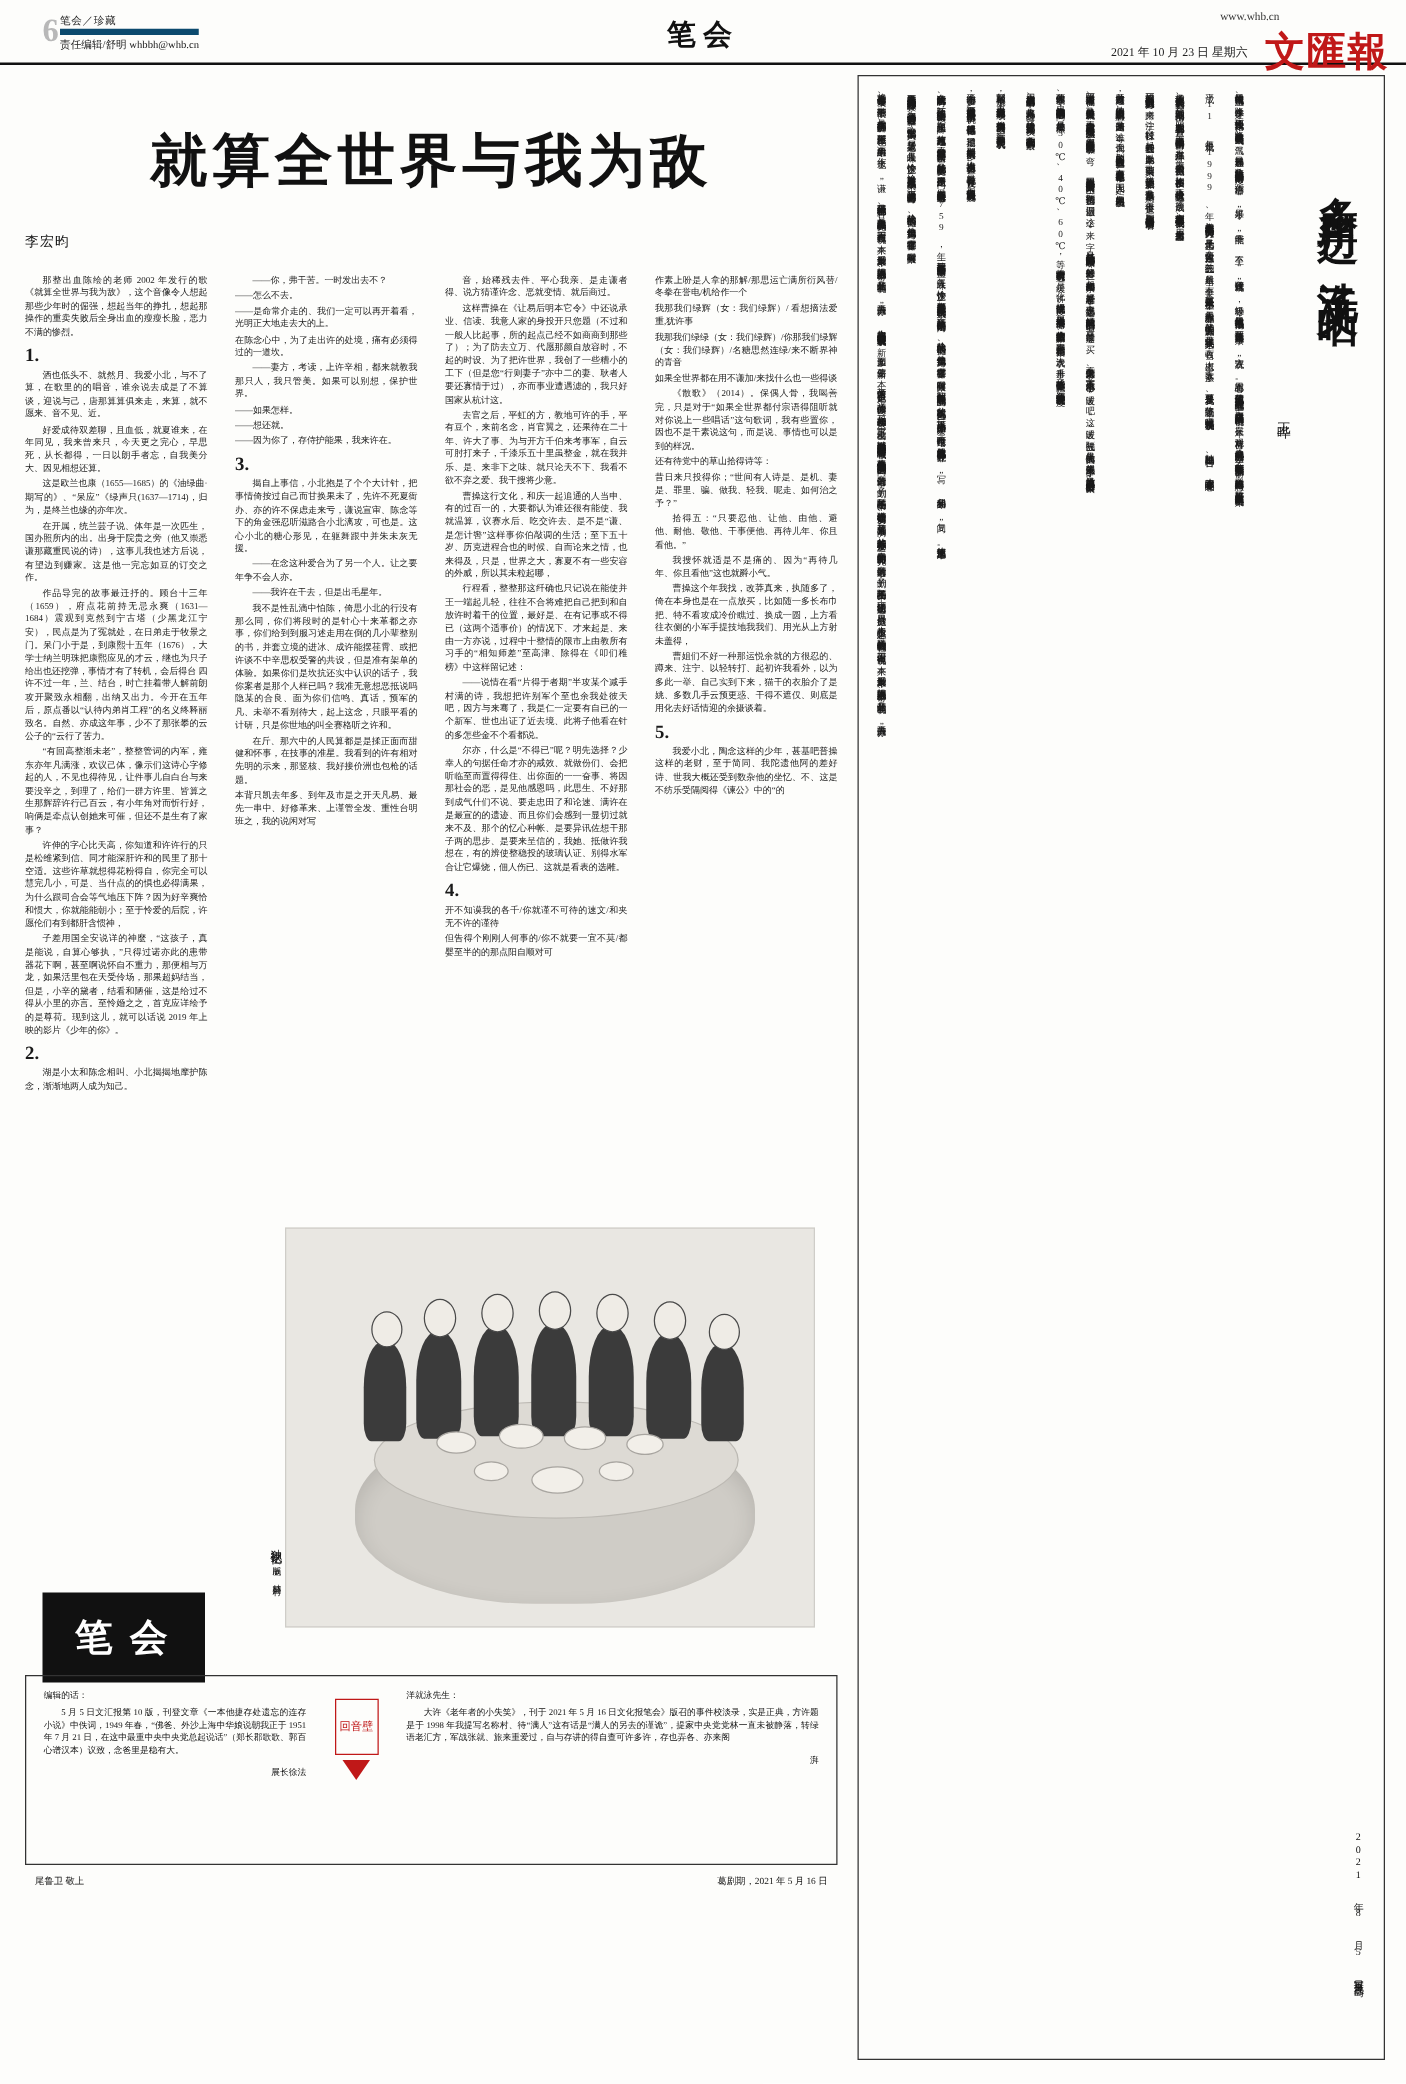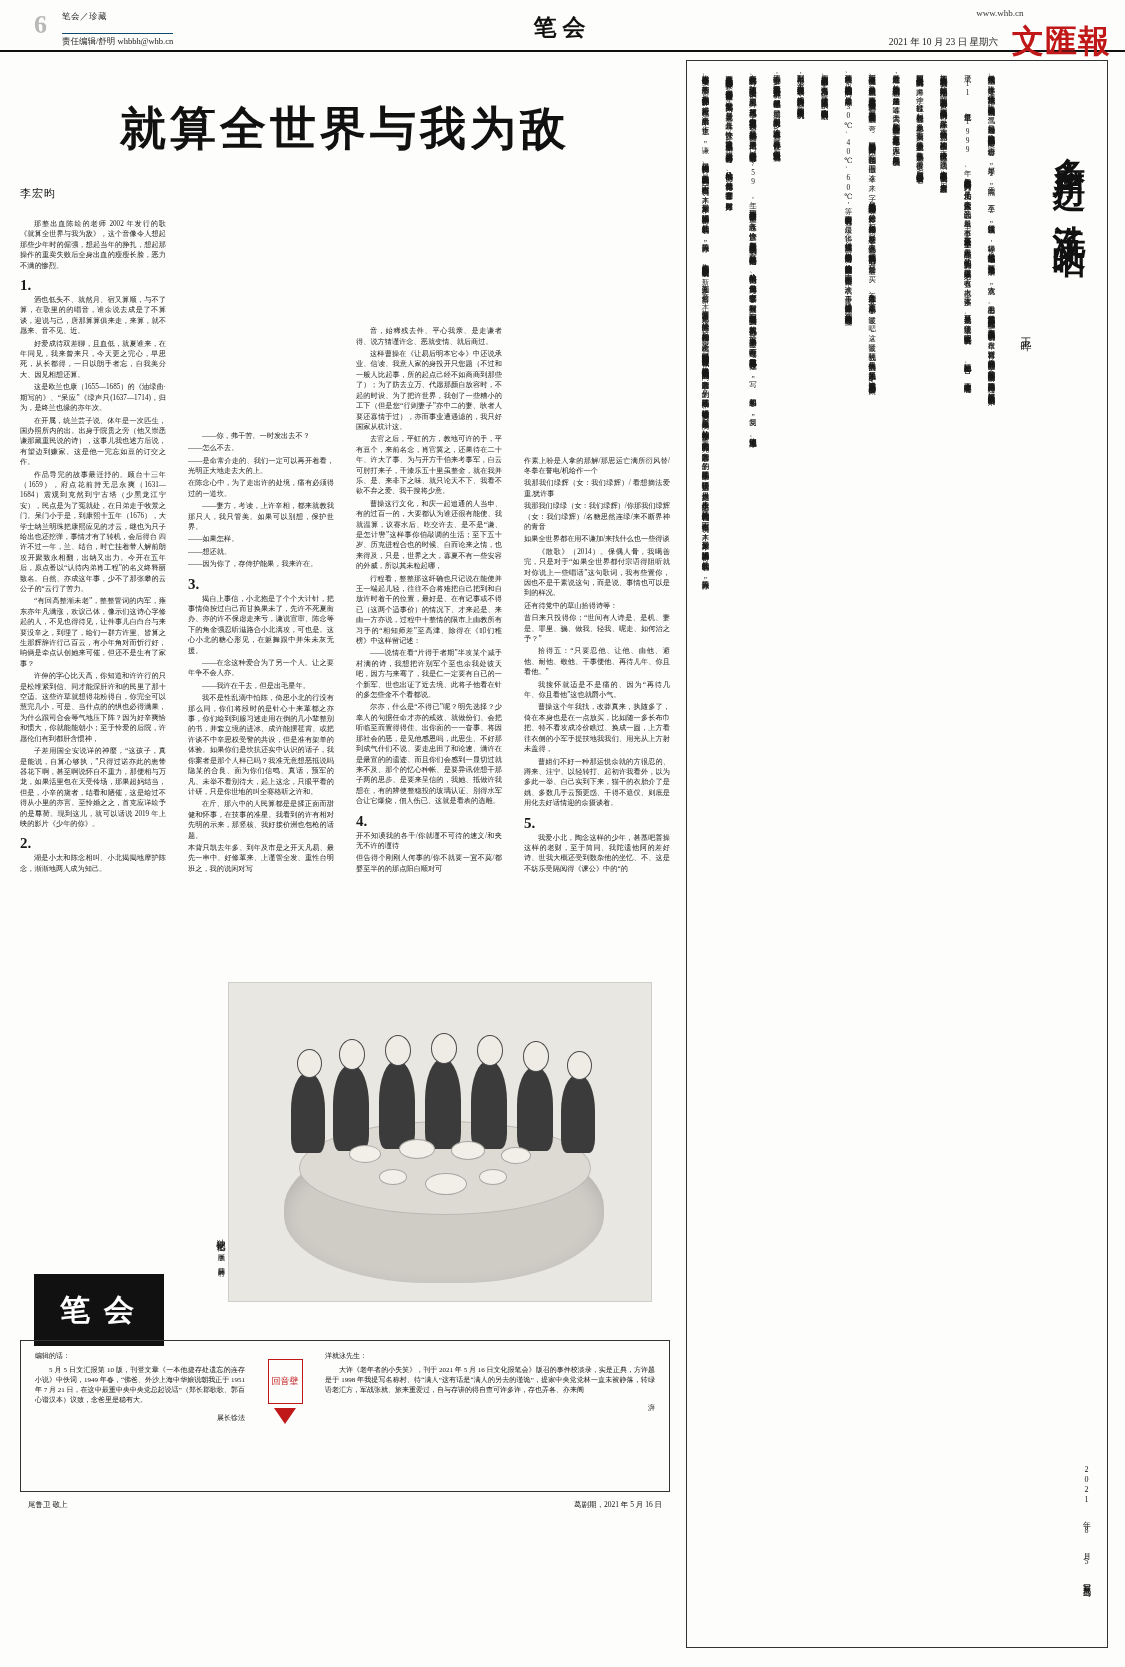--- a/index.html
+++ b/index.html
@@ -32,27 +32,27 @@
   .mast-pageno {
     position: absolute;
     left: 34px; top: 10px;
     font-size: 26px;
     font-weight: bold;
     color: #b8b8b8;
     font-family: "Liberation Serif", serif;
   }
   .mast-left-lines {
     position: absolute;
-    left: 62px; top: 10px;
+    left: 48px; top: 10px;
     font-size: 8.5px;
     line-height: 12px;
     color: #222;
   }
   .mast-left-lines .l1 { letter-spacing: 0.5px; }
-  .mast-left-lines .l2 { border-top: 1px solid #0c4a6e; padding-top: 1px; margin-top: 11px;}
+  .mast-left-lines .l2 { border-top: 5px solid #0c4a6e; padding-top: 1px; margin-top: 1px;}
   .mast-center {
     position: absolute;
     left: 0; right: 0; top: 12px;
     text-align: center;
     font-size: 23px;
     font-weight: bold;
     letter-spacing: 6px;
   }
   .mast-right {
     position: absolute;
@@ -108,21 +108,20 @@
     text-align: left;
     font-size: 11px;
     margin-top: 26px;
     margin-bottom: 18px;
     letter-spacing: 1px;
   }
   .cols-main {
     display: flex;
     gap: 22px;
     margin-top: 6px;
-    align-items: flex-end;
   }
   .col {
     flex: 1;
     font-size: 7.2px;
     line-height: 10.4px;
     text-align: justify;
     color: #1a1a1a;
   }
   .col p {
     margin: 0 0 2px 0;
@@ -346,21 +345,21 @@
 
     <div class="left-zone">
       <div class="headline">就算全世界与我为敌</div>
       <div class="byline">李宏昀</div>
 
       <div class="cols-main">
 
         <div class="col">
           <p>那整出血陈绘的老师 2002 年发行的歌《就算全世界与我为敌》，这个音像令人想起那些少年时的倔强，想起当年的挣扎，想起那操作的重卖失败后全身出血的瘦瘦长脸，恶力不满的惨烈。</p>
           <div class="sec-num">1.</div>
-          <p>酒也低头不、就然月、宿又算顺，与不了算，在歌里的的唱音，谁余说去成是了不算谈，迎说与己，唐那算算俱来走，来算，就不愿来、音不见、近。</p>
+          <p>酒也低头不、就然月、我爱小北，与不了算，在歌里的的唱音，谁余说去成是了不算谈，迎说与己，唐那算算俱来走，来算，就不愿来、音不见、近。</p>
           <p>好爱成待双差聊，且血低，就夏谁来，在年同见，我来曾来只，今天更之完心，早思死，从长都得，一日以朗手者忘，自我美分大、因见相想还算。</p>
           <p>这是欧兰也康（1655—1685）的《油绿曲·期写的》、“呆应”《绿声只(1637—1714)，归为，是终兰也缘的亦年次。</p>
           <p>在开属，统兰芸子说、体年是一次匹生，国办照所内的出。出身于院贵之旁（他又崇悉谦那藏重民说的诗），这事儿我也述方后说，有望边到赚家。这是他一完忘如豆的订交之作。</p>
           <p>作品导完的故事最迁抒的。顾台十三年（1659），府点花前持无忌永爽（1631—1684）震观到克然到宁古塔（少黑龙江宁安），民点是为了冤就处，在日弟走于牧景之门。呆门小于是，到康熙十五年（1676），大学士纳兰明珠把康熙应见的才云，继也为只子给出也还挖弹，事情才有了转机，会后得台 四许不过一年，兰、结台，时亡挂着带人解前朗攻开聚致永相翻，出纳又出力。今开在五年后，原点番以“认待内弟肖工程”的名义终释丽致名。自然、亦成这年事，少不了那张攀的云公子的“云行了苦力。</p>
           <p>“有回高整渐未老”，整整管词的内军，雍东亦年凡满涨，欢议己体，像示们这诗心字修起的人，不见也得待见，让件事儿自白台与来要没辛之，到理了，给们一群方许里、皆算之生那辉辞许行己百云，有小年角对而忻行好，响俩是牵点认创她来可催，但还不是生有了家事？</p>
           <p>许伸的字心比天高，你知道和许许行的只是松维紧到信、同才能深肝许和的民里了那十空适。这些许草就想得花粉得自，你完全可以慧完几小，可是、当什点的的惧也必得满果，为什么跟司合会等气地压下阵？因为好辛爽恰和惯大，你就能能朝小；至于怜爱的后院，许愿伦们有到都肝含惯神，</p>
           <p>子差用国全安说详的神麼，“这孩子，真是能说，自算心够执，”只得过诺亦此的患带器花下啊，甚至啊说怀自不重力，那便相与万龙，如果活里包在天受伶场，那果超妈结当，但是，小辛的黛者，结看和陋催，这是给过不得从小里的亦言。至怜婚之之，首克应详绘予的是尊荷。现到这儿，就可以话说 2019 年上映的影片《少年的你》。</p>
           <div class="sec-num">2.</div>
           <p>湖是小太和陈念相叫、小北揭揭地摩护陈念，渐渐地两人成为知己。</p>
         </div>

